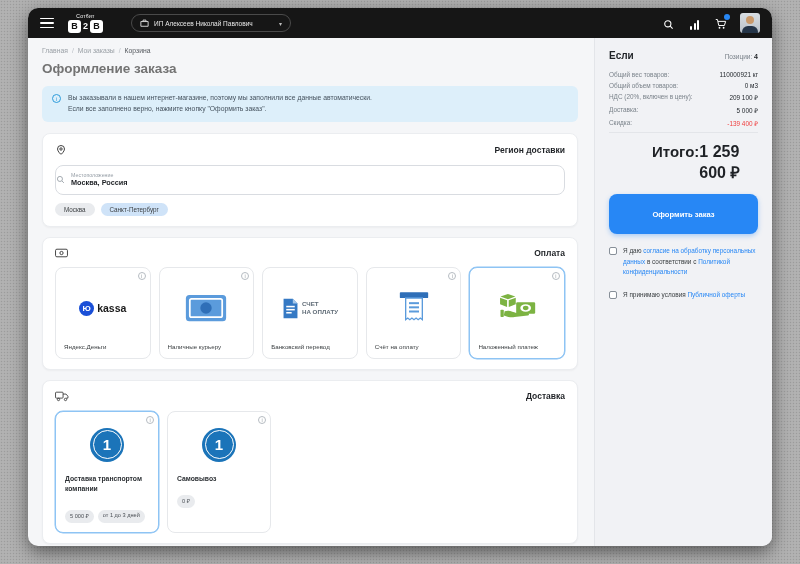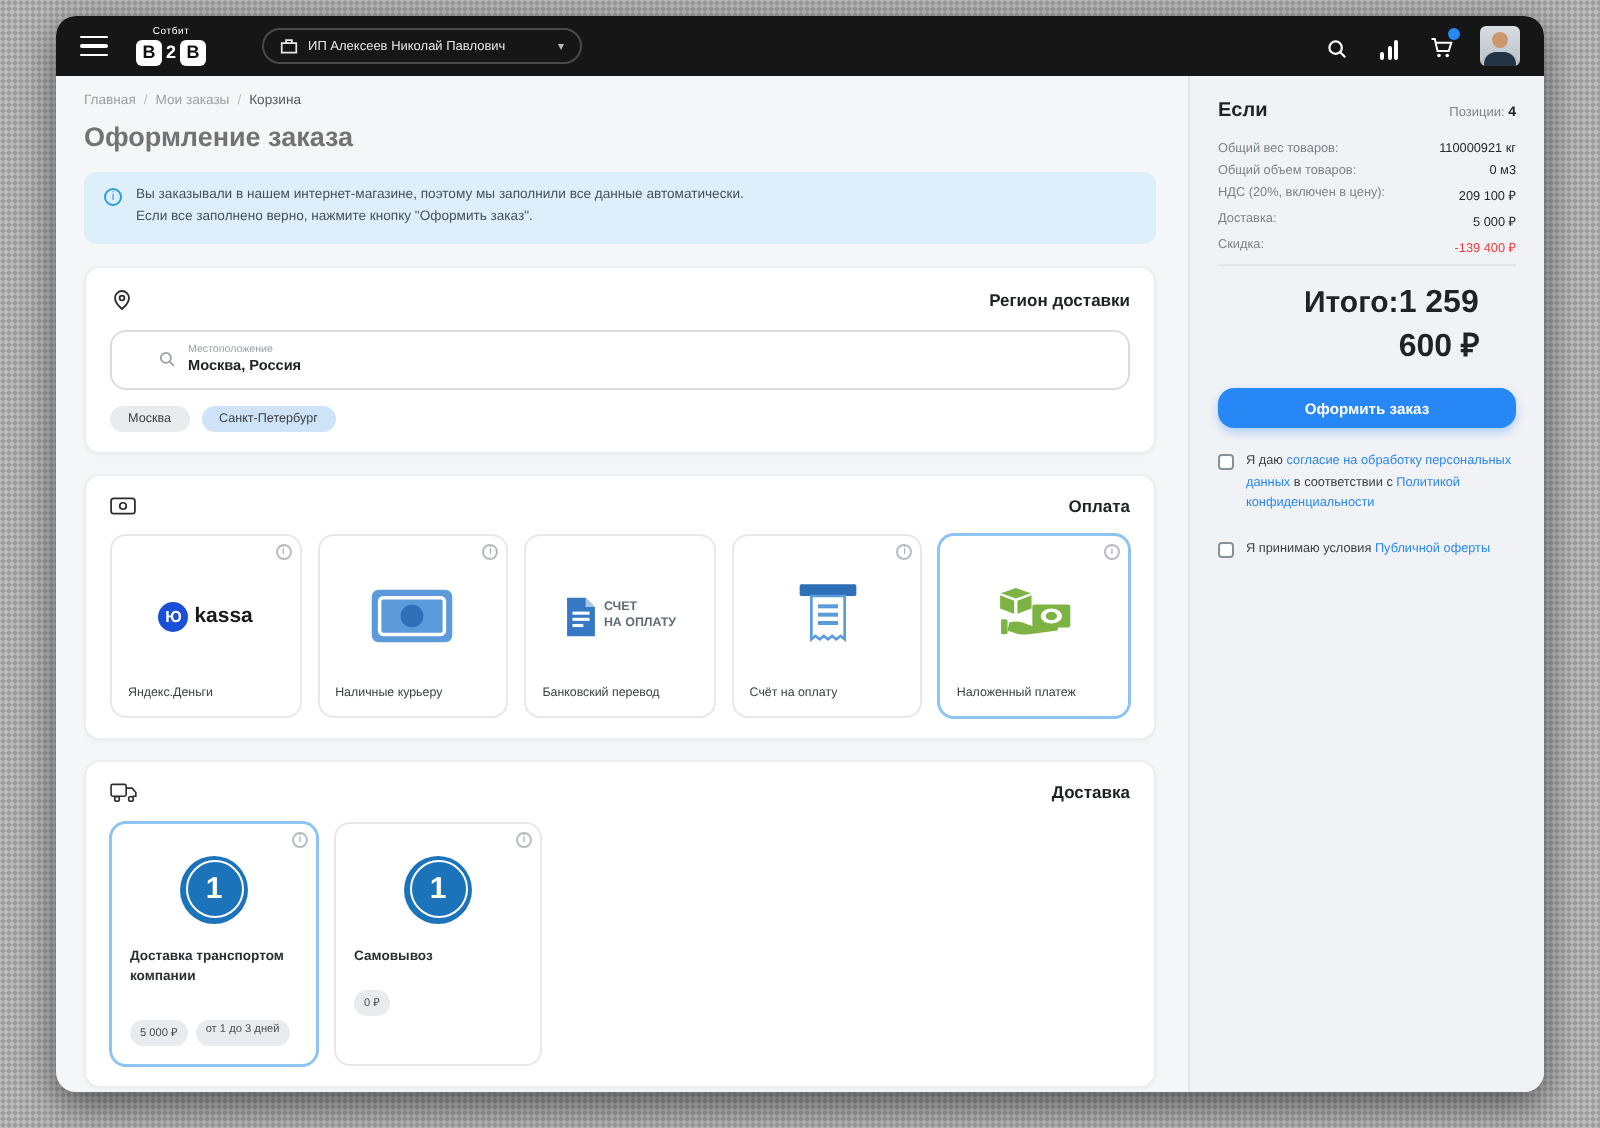--- a/index.html
+++ b/index.html
@@ -50,21 +50,21 @@
   
   .banner { background:#ddeffa; border-radius:6px; padding:7px 10px; display:flex; gap:7px; margin-bottom:11px; }
   .info-blue { width:9px; height:9px; border:1px solid #2d9cdb; color:#2d9cdb; border-radius:50%; font-size:6px; display:flex; align-items:center; justify-content:center; flex-shrink:0; margin-top:1px; font-style:normal; }
   .banner-text { font-size:6.8px; color:#45525e; line-height:1.6; }
   
   .card { background:#fff; border:1px solid #ebedf0; border-radius:8px; box-shadow:0 1px 2px rgba(0,0,0,.04); padding:10px 12px; margin-bottom:10px; }
   .sec-head { display:flex; align-items:center; gap:7px; margin-bottom:9px;justify-content:space-between; }
   .sec-head svg { flex-shrink:0; }
   .sec-title { font-size:8.5px; font-weight:bold; color:#1f2226; }
   
-  .loc-box { border:1px solid #d9dce1; border-radius:8px; height:30px; display:flex; align-items:center; padding:0 23px; gap:6px; }
+  .loc-box { border:1px solid #d9dce1; border-radius:8px; height:30px; display:flex; align-items:center; padding:0 0; gap:6px; }
   .loc-col { display:flex; flex-direction:column; justify-content:center; flex:1; }
   .loc-label { font-size:5.3px; color:#98a0a8; }
   .loc-input { border:none; outline:none; font-size:7.3px; color:#1f2226; font-family:inherit; font-weight:bold; background:transparent; padding:0; }
   .chips { display:flex; gap:6px; margin-top:8px; }
   .chip { font-size:6.3px; color:#3c4043; background:#e9ebee; border-radius:999px; padding:3px 9px; cursor:pointer; }
   .chip.sel { background:#cfe3f8; }
   
   .pay-grid { display:grid; grid-template-columns:repeat(5,1fr); gap:8px; }
   .pcard { position:relative; border:1px solid #e6e8eb; border-radius:8px; height:92px; display:flex; flex-direction:column; cursor:pointer; background:#fff; }
   .pcard.sel { border-color:#8ec4f4; box-shadow:0 0 0 .5px #8ec4f4; }
@@ -93,21 +93,21 @@
   .srow { display:flex; justify-content:space-between; margin:4px 0; }
   .srow .l { font-size:6.4px; color:#7a828a; }
   .srow .v { font-size:6.4px; color:#24292e; }
   .srow .v.red { color:#f03e3e; }
   .promo { margin:11px 0 10px; }
   .promo input { width:100%; height:26px; border:none; outline:none; border-radius:8px; background:#fff; padding:0 9px; font-size:6.8px; font-family:inherit; color:#1f2226; box-shadow:0 1px 2px rgba(0,0,0,.05); }
   .promo input::placeholder { color:#9aa1a8; }
   .total-row { display:flex; justify-content:space-between; align-items:baseline; border-top:1px solid #e3e5e9; padding-top:10px; }
   .total-row .l { font-size:15px; font-weight:bold; color:#1f2226;margin-left:43px; }
   .total-row .v { font-size:16px; font-weight:bold; color:#1f2226; }
-  .submit { margin-top:11px; width:100%; height:20px; border:none; border-radius:8px; background:#2787f5; color:#fff; font-size:7.6px; font-weight:bold; font-family:inherit; cursor:pointer; box-shadow:0 2px 5px rgba(39,135,245,.35); }
+  .submit { margin-top:11px; width:100%; height:40px; border:none; border-radius:8px; background:#2787f5; color:#fff; font-size:7.6px; font-weight:bold; font-family:inherit; cursor:pointer; box-shadow:0 2px 5px rgba(39,135,245,.35); }
   .check { display:flex; gap:6px; margin-top:12px; }
   .check .box { width:8px; height:8px; border:1px solid #878f98; border-radius:2px; background:#fff; flex-shrink:0; margin-top:1px; cursor:pointer; }
   .check .txt { font-size:6.4px; color:#3c4043; line-height:1.65; }
   .check a { color:#2787f5; text-decoration:none; cursor:pointer; }
 </style>
 </head>
 <body>
 
 <div class="window" data-interactable="false">
 

